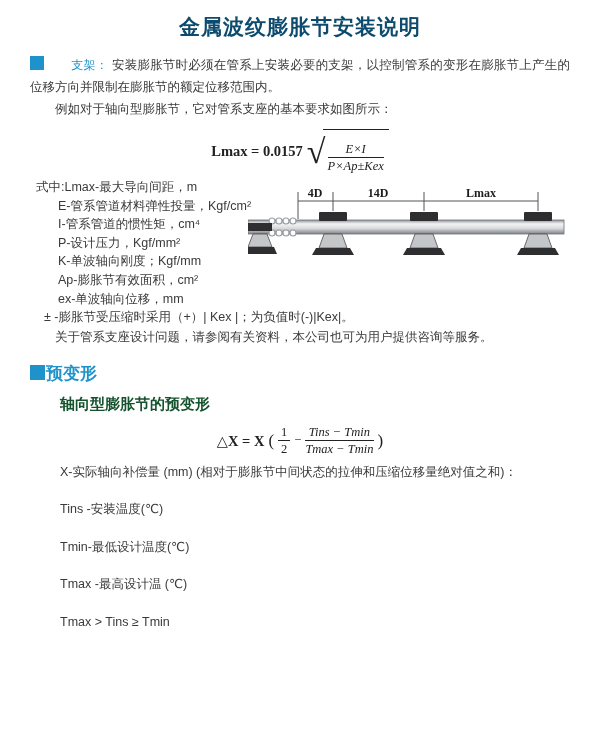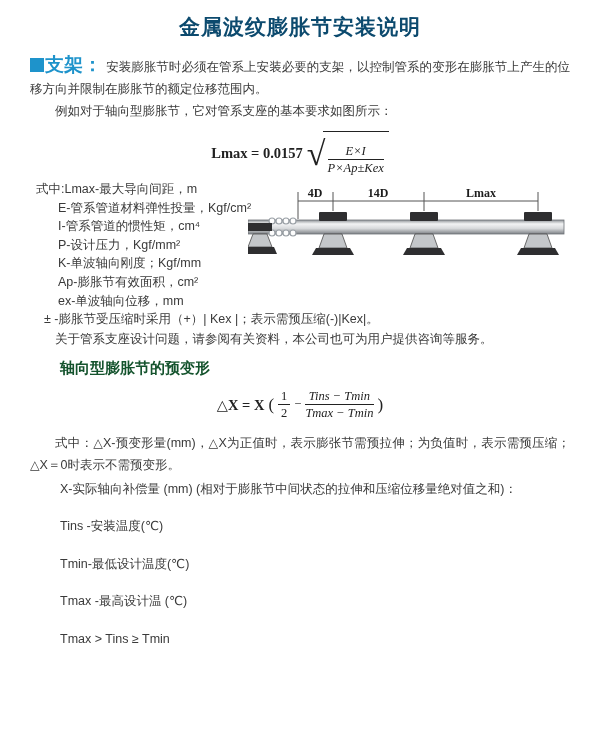--- a/index.html
+++ b/index.html
@@ -28,23 +28,24 @@
   
   .sq {
     display:inline-block;
     width:14px; height:14px;
     background:#1e93cb;
     vertical-align:-1px;
     margin-right:1px;
   }
   .sec-head-inline {
     color:#1e93cb;
-    font-weight:bold;
-    font-size:19px;
+    font-weight:normal;
+    font-size:12px;
     margin-right:4px;
+    padding-left:26px;
   }
   h2.sec-head {
     color:#1e93cb;
     font-weight:bold;
     font-size:17px;
     margin-top:15px;
   }
   h2.sec-head .sq { width:15px; height:15px; background:#1e93cb; }
   h3.sub-head {
     color:#14532d;
@@ -125,45 +126,45 @@
     </div>
 
     <div class="params">
       <div class="p-line">式中:Lmax-最大导向间距，m</div>
       <div class="p-line p-sub">E-管系管道材料弹性投量，Kgf/cm²</div>
       <div class="p-line p-sub">I-管系管道的惯性矩，cm⁴</div>
       <div class="p-line p-sub">P-设计压力，Kgf/mm²</div>
       <div class="p-line p-sub">K-单波轴向刚度；Kgf/mm</div>
       <div class="p-line p-sub">Ap-膨胀节有效面积，cm²</div>
       <div class="p-line p-sub">ex-单波轴向位移，mm</div>
-      <div class="p-line p-pm">± -膨胀节受压缩时采用（+）| Kex |；表示需预压缩(-)|Kex|。</div>
+      <div class="p-line p-pm">± -膨胀节受压缩时采用（+）| Kex |；为负值时(-)|Kex|。</div>
     </div>
 
     <p class="para indent note-line">关于管系支座设计问题，请参阅有关资料，本公司也可为用户提供咨询等服务。</p>
 
+    <h2 class="sec-head"><span class="sq"></span><span>预变形</span></h2>
 
 
     <h3 class="sub-head axial-head">轴向型膨胀节的预变形</h3>
 
     <div class="formula axial-formula">
       <span class="f-bold">△X = X</span>
       <span class="paren">(</span>
       <span class="frac">
         <span class="num">1</span>
         <span class="den">2</span>
       </span>
       <span>−</span>
       <span class="frac ital">
         <span class="num">Tins − Tmin</span>
         <span class="den">Tmax − Tmin</span>
       </span>
       <span class="paren">)</span>
     </div>
 
-    <p class="para indent axial-explain">式中：△X-预变形量(mm)，△X为正值时，表示膨张节需预拉伸；为负值时，表示需预压缩；△X＝0时表示不需预变形。</p>
 
     <div class="axial-items">
       <div class="a-line a-first">X-实际轴向补偿量 (mm) (相对于膨胀节中间状态的拉伸和压缩位移量绝对值之和)：</div>
       <div class="a-line">Tins -安装温度(℃)</div>
       <div class="a-line">Tmin-最低设计温度(℃)</div>
       <div class="a-line">Tmax -最高设计温  (℃)</div>
       <div class="a-line">Tmax &gt; Tins ≥ Tmin</div>
 
     </div>
 

